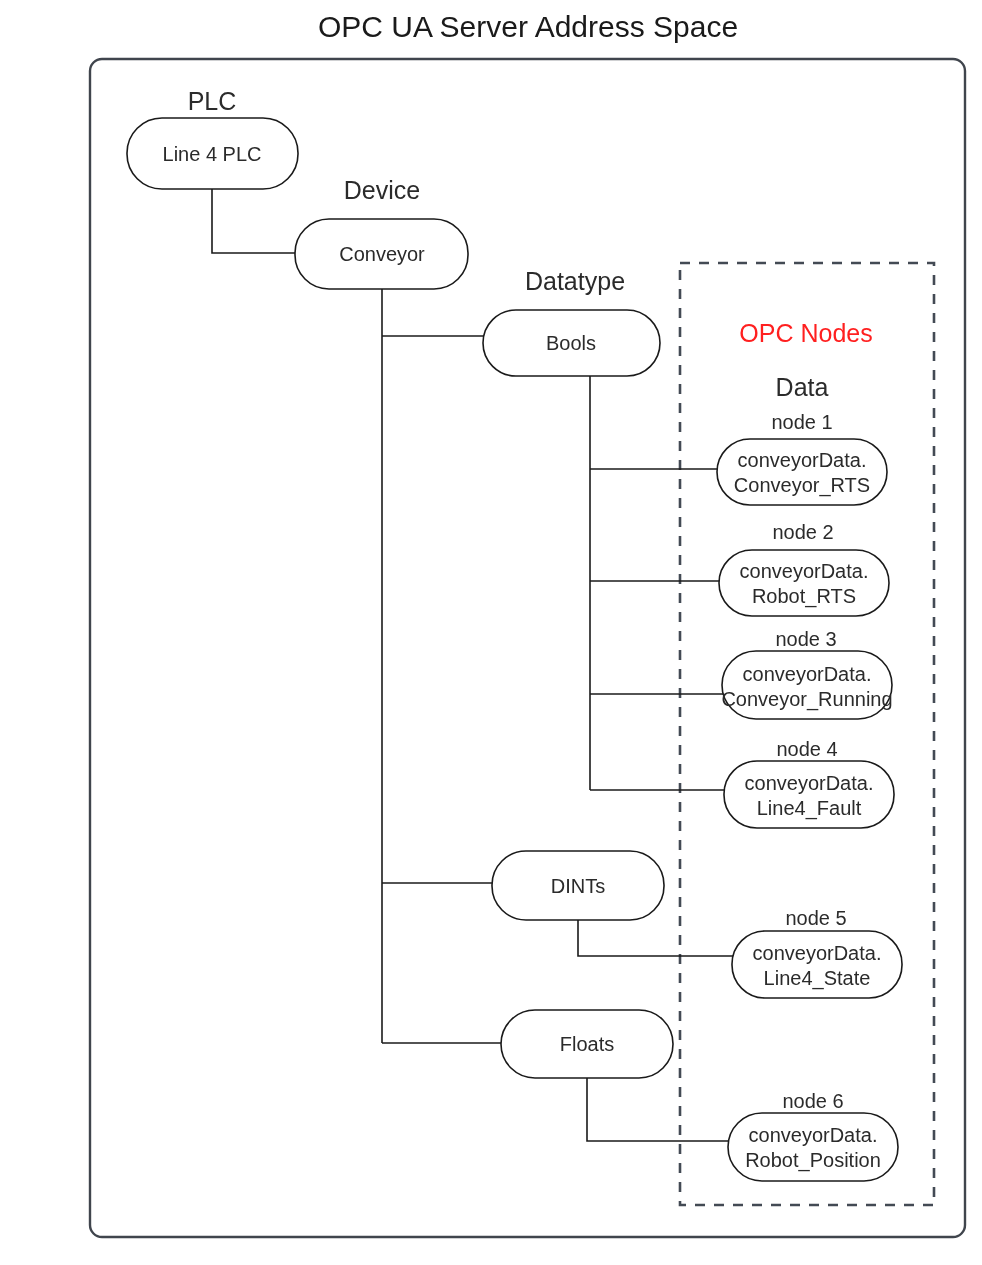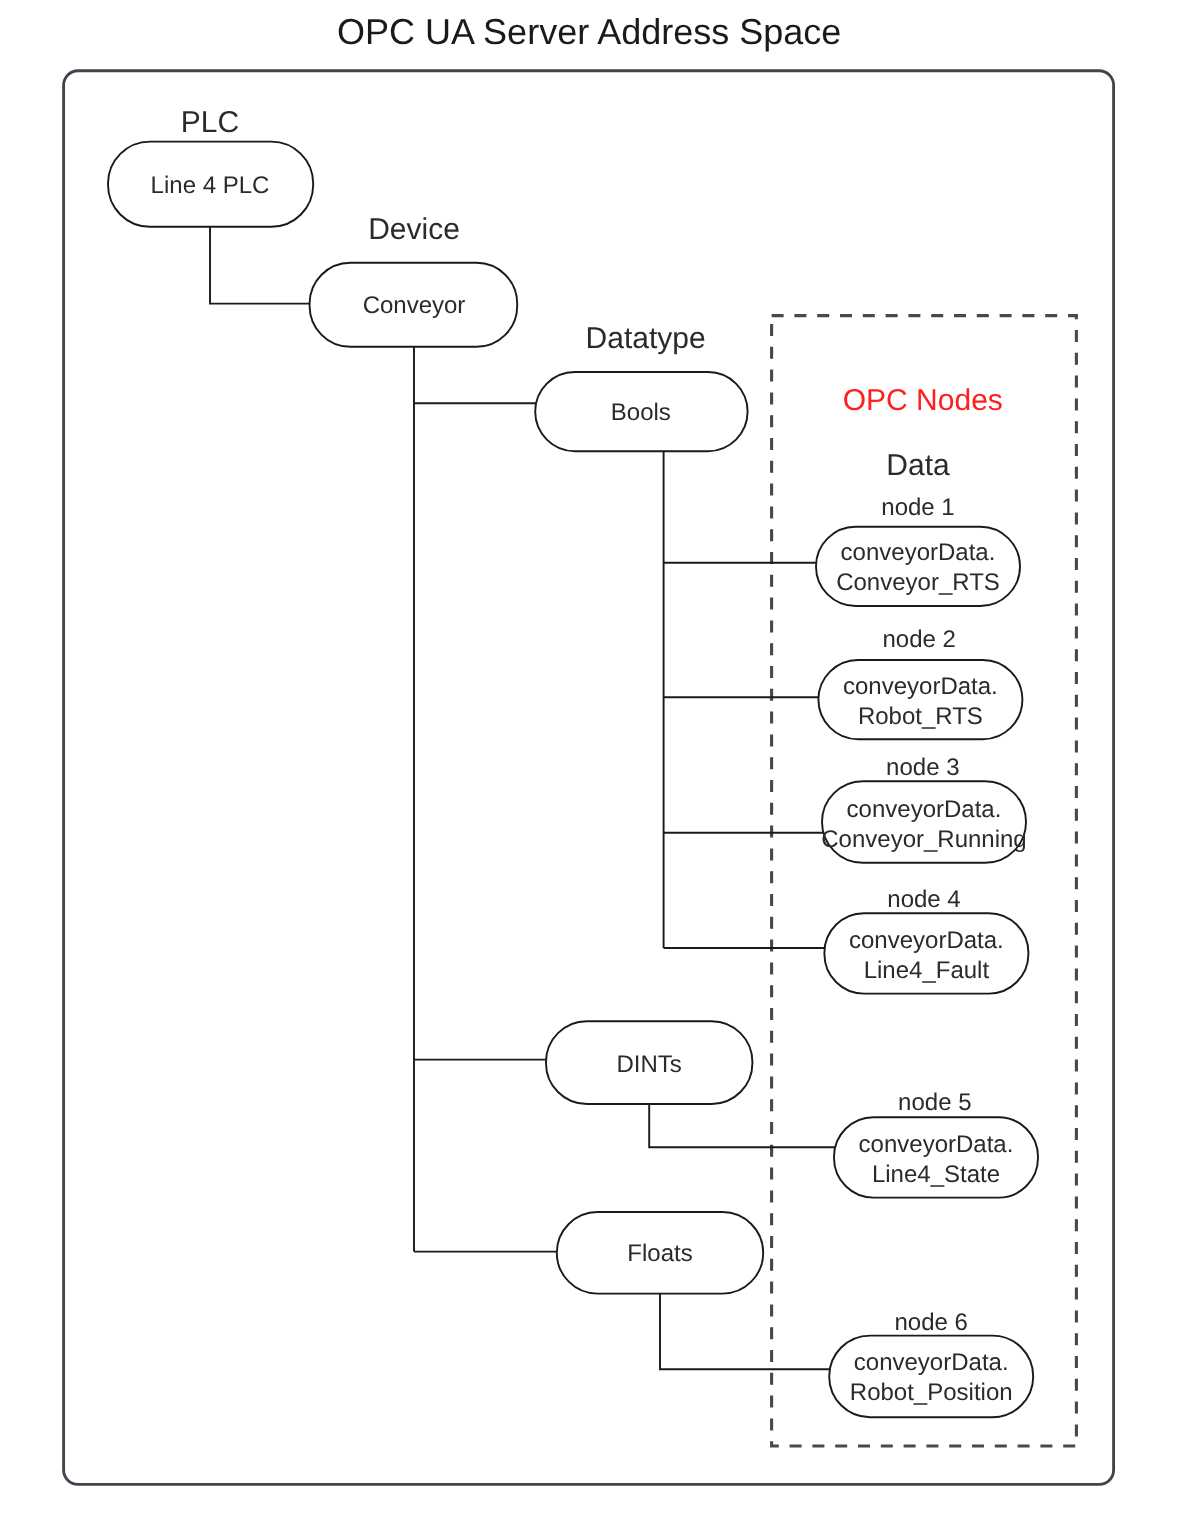--- a/index.html
+++ b/index.html
@@ -10,20 +10,21 @@
   body {
     width: 982px;
     height: 1265px;
     font-family: "Liberation Sans", sans-serif;
     overflow: hidden;
   }
   #diagram-root {
     position: relative;
     width: 864px;
     height: 1265px;
+    padding-left: 37px;
   }
   svg#diagram-svg {
     display: block;
     width: 982px;
     height: 1265px;
   }
   .diagram-title {
     font-family: "Liberation Sans", sans-serif;
     font-size: 30px;
     fill: #1a1a1a;

